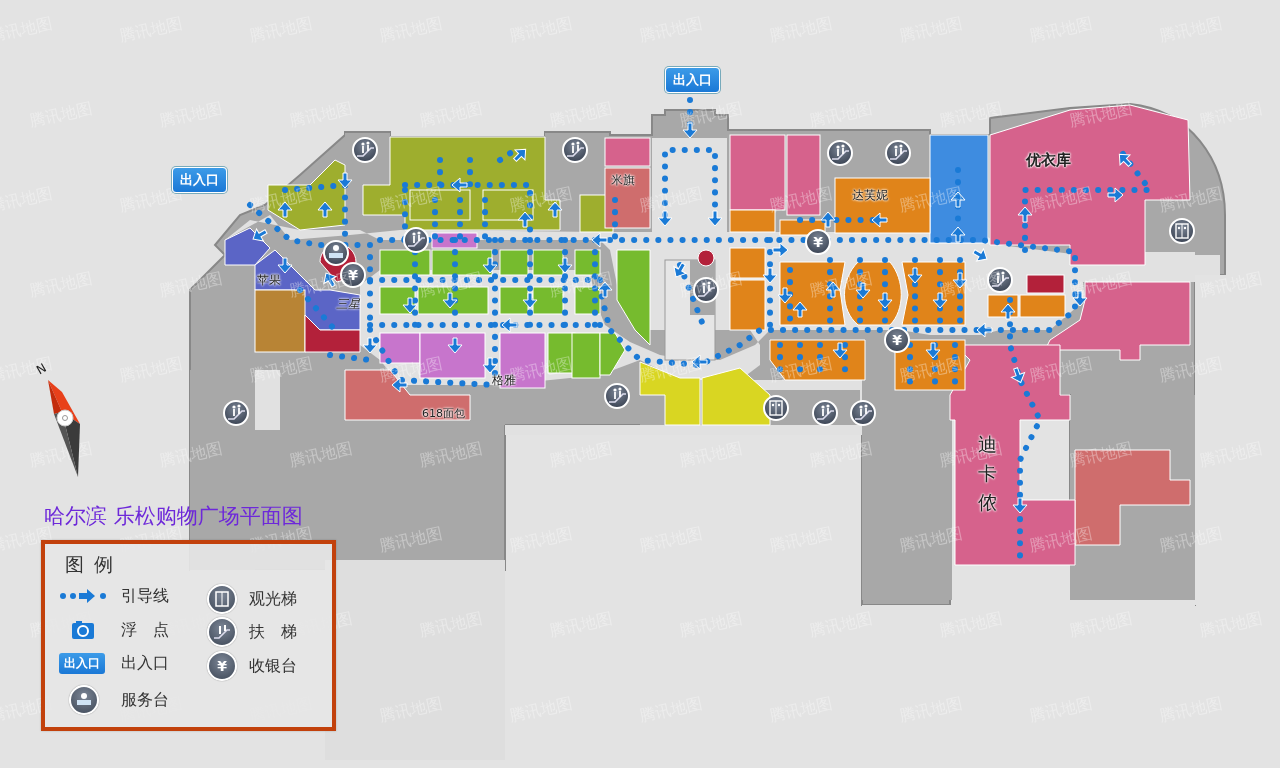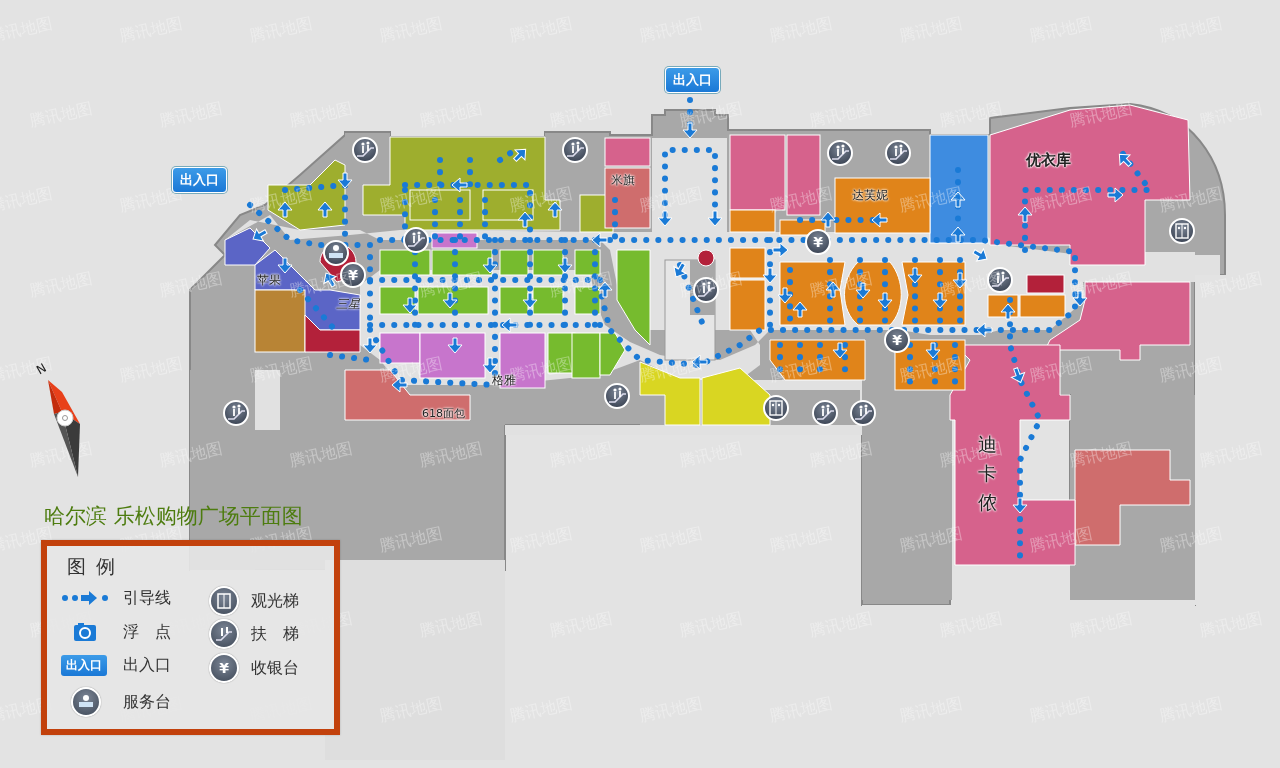--- a/index.html
+++ b/index.html
@@ -2,22 +2,22 @@
 <html><head>
 <meta charset="utf-8">
 <style>
   html, body { margin:0; padding:0; }
   body { width:1280px; height:768px; background:#e3e3e3; position:relative; overflow:hidden; font-family:"DejaVu Sans", sans-serif; }
   #map { position:absolute; left:0; top:0; width:1280px; height:768px; }
   .watermark { position:absolute; color:rgba(255,255,255,0.35); font-size:16px; transform:rotate(-12deg); pointer-events:none; }
   .entrance { position:absolute; background:linear-gradient(#3c9be8,#1a78d6); color:#fff; font-size:13px; font-weight:bold; padding:3px 7px; border-radius:4px; border:1px solid #fff; box-shadow:0 0 0 1px #7ab; }
   .store-label { position:absolute; font-size:12px; color:#222; text-shadow:0 0 2px #fff,0 0 2px #fff,0 0 3px #fff; white-space:nowrap; }
   .store-label.big { font-size:19px; }
-  .title { position:absolute; left:44px; top:502px; font-size:21px; color:#4d7c0f; }
-  .legend { position:absolute; left:41px; top:540px; width:287px; height:183px; background:rgba(230,230,230,0.92); border:6px solid #c2410c; box-shadow:0 0 2px rgba(0,0,0,0.2); }
+  .title { position:absolute; left:44px; top:502px; font-size:21px; color:#6d28d9; }
+  .legend { position:absolute; left:41px; top:540px; width:287px; height:183px; background:rgba(230,230,230,0.92); border:4px solid #c2410c; box-shadow:0 0 2px rgba(0,0,0,0.2); }
   .legend-title { position:absolute; left:20px; top:8px; font-size:19px; color:#333; letter-spacing:10px; }
   .legend-item { position:absolute; display:flex; align-items:center; font-size:16px; color:#333; }
   .legend-item .lbl { position:absolute; white-space:nowrap; }
   .icon-circle { width:26px; height:26px; border-radius:50%; background:radial-gradient(circle at 50% 35%,#7c8696,#3d4756); border:2px solid #fff; box-shadow:0 0 1px #555; display:flex; align-items:center; justify-content:center; color:#fff; font-size:14px; font-weight:bold; }
   .compass { position:absolute; left:40px; top:362px; width:60px; height:120px; }
   .compass-n { position:absolute; left:37px; top:362px; font-size:12px; transform:rotate(-30deg); color:#222; }
 </style>
 </head>
 <body>
 

